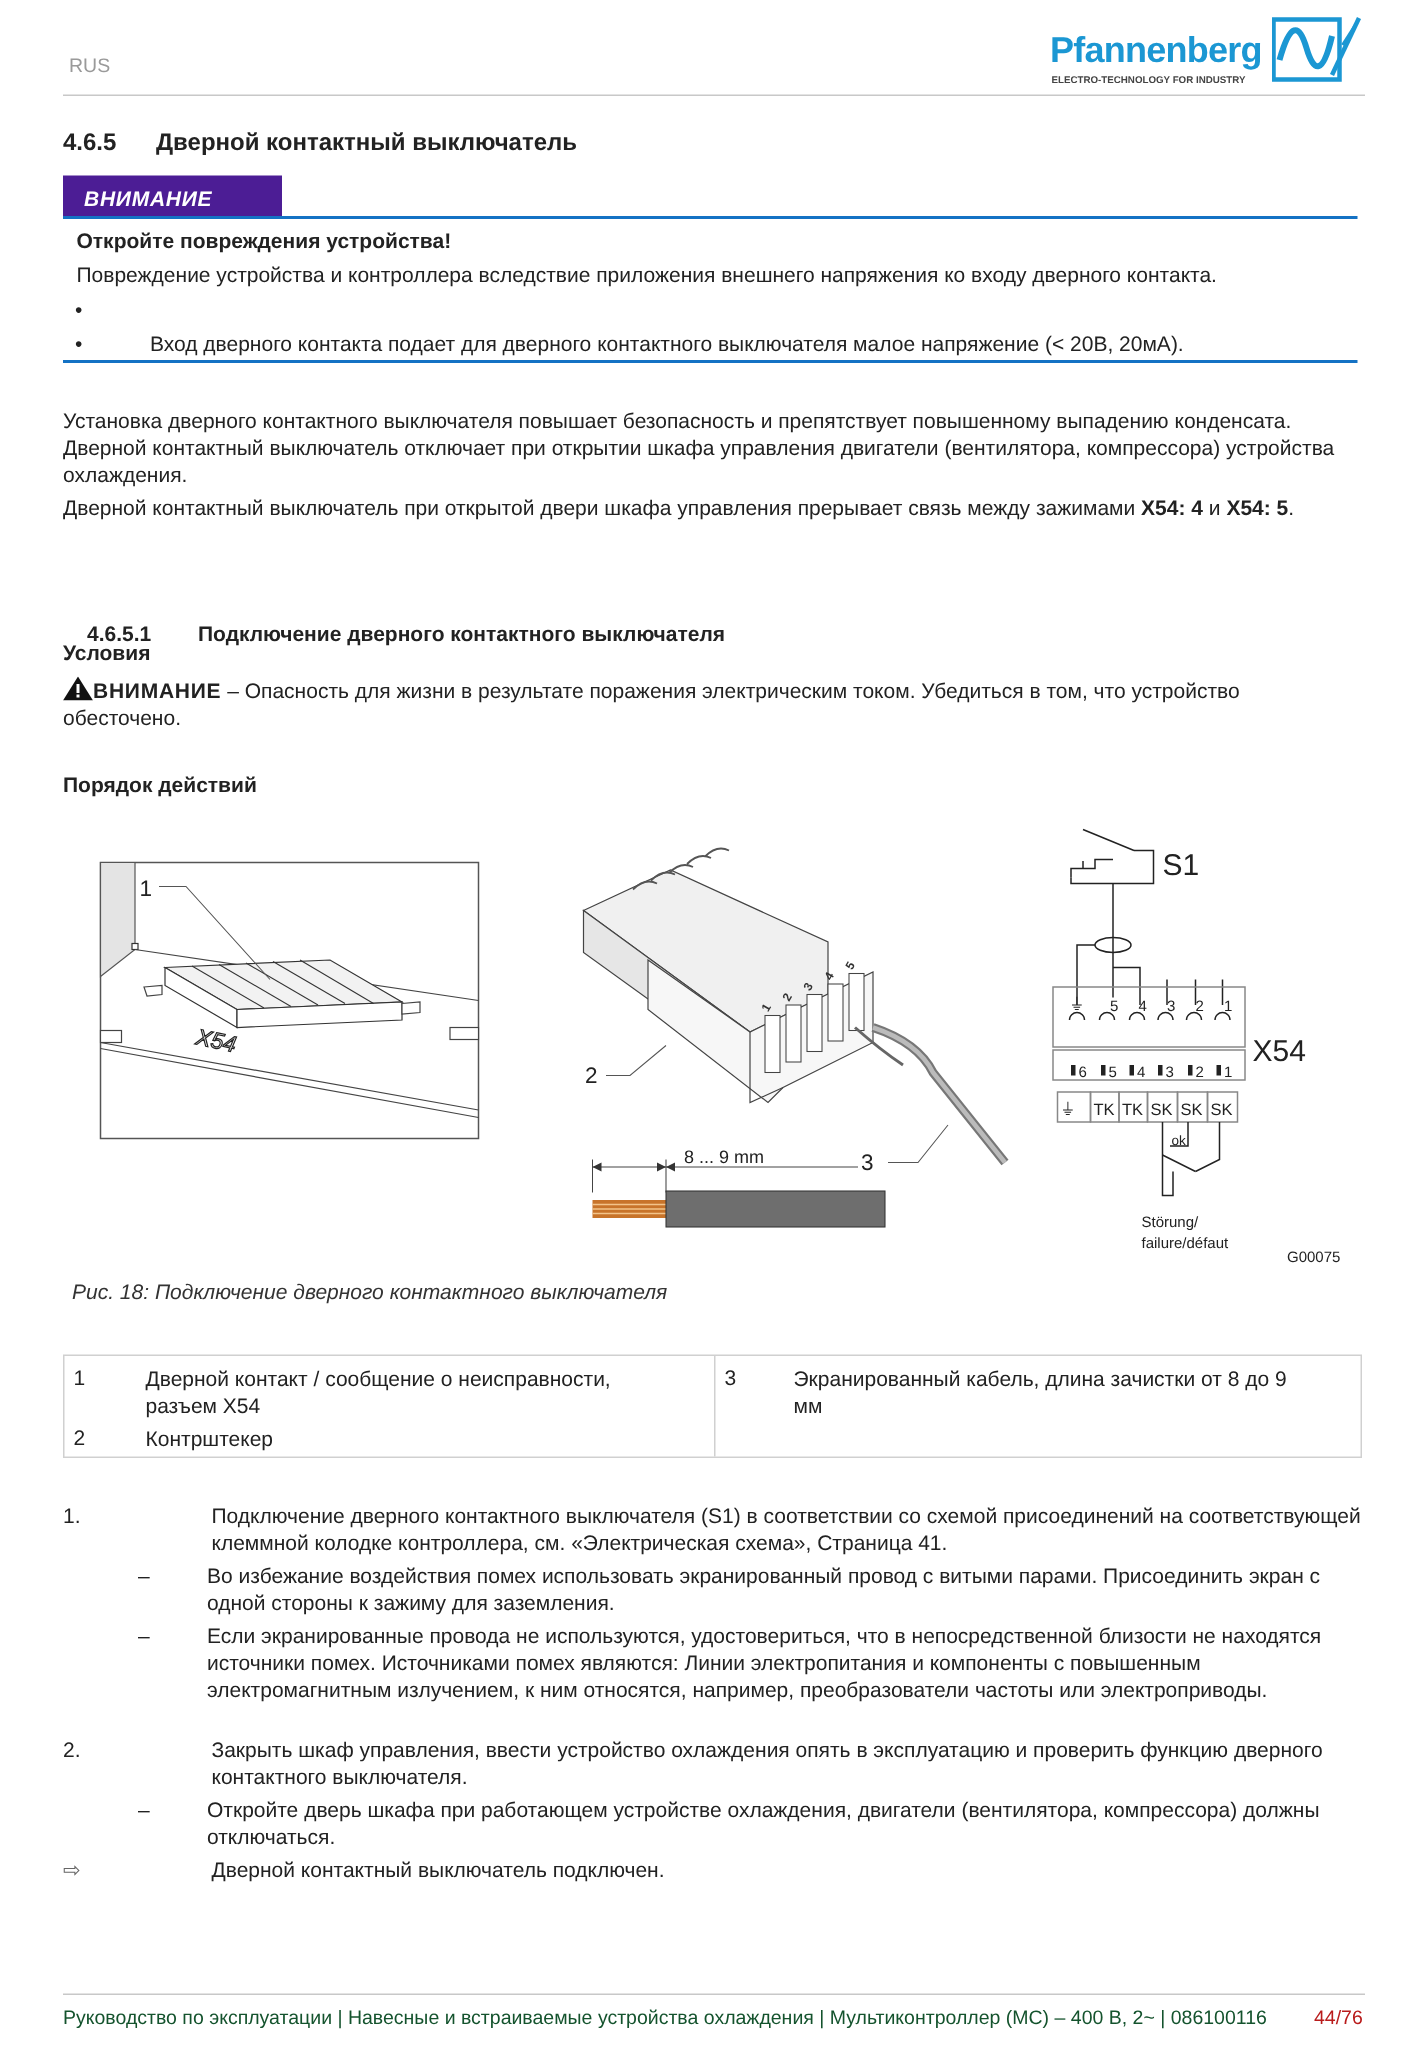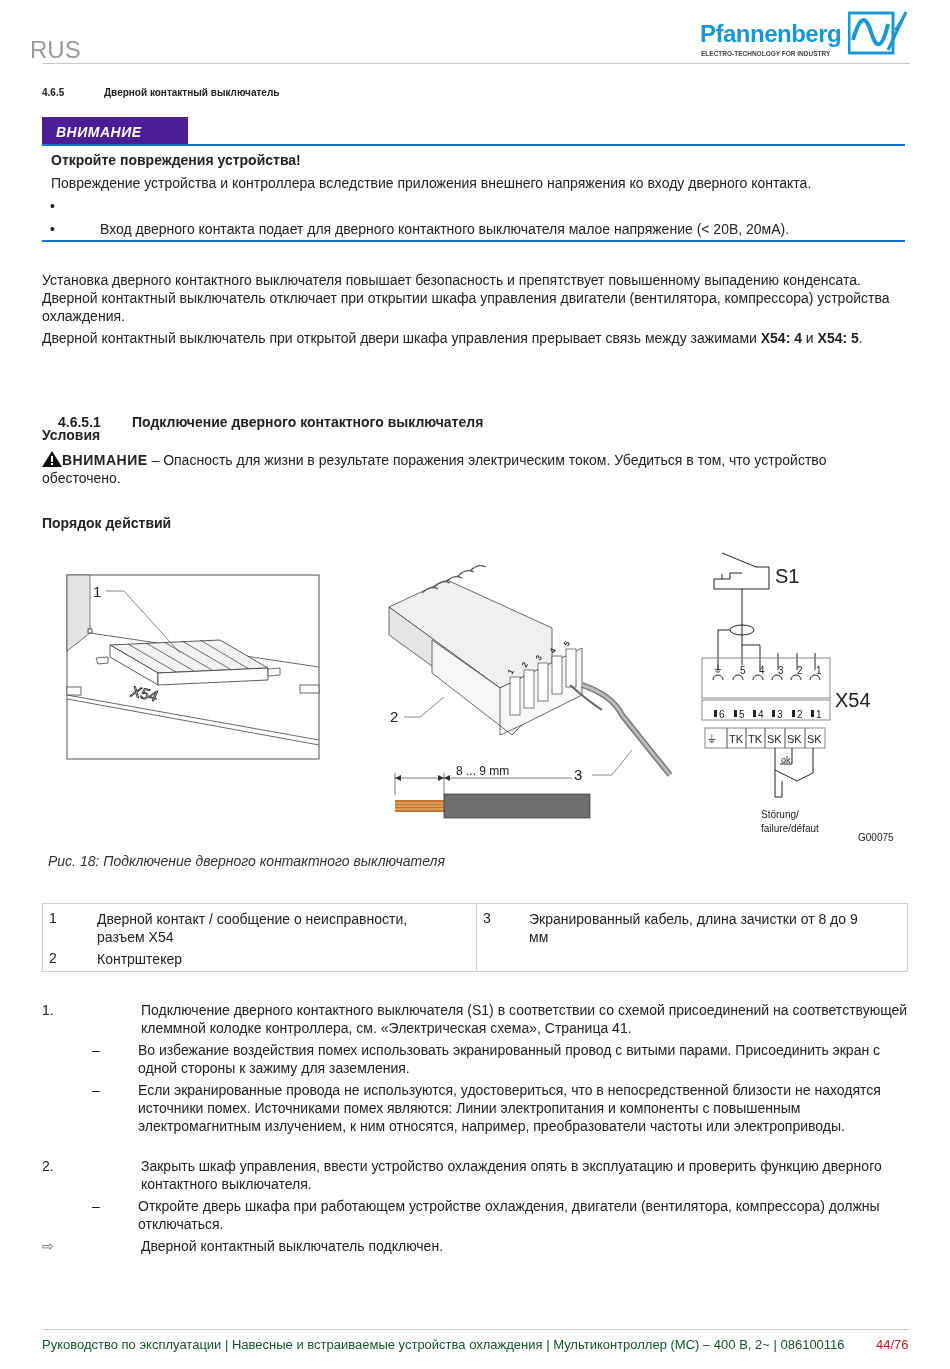--- a/index.html
+++ b/index.html
@@ -1,24 +1,24 @@
 <!DOCTYPE html>
 <html><head>
 <meta charset="utf-8">
 <style>
   html, body { margin:0; padding:0; background:#ffffff; }
   body { width:950px; height:1369px; position:relative; font-family:"Liberation Sans", sans-serif; color:#222; font-size:14px; overflow:hidden; }
   .abs { position:absolute; }
-  .rus { left:30px; top:36px; font-size:24px; color:#9a9a9a; }
+  .rus { left:46px; top:36px; font-size:13px; color:#9a9a9a; }
   .hdr-line { left:42px; top:63px; width:868px; height:1px; background:#c8c8c8; }
   .logo { left:700px; top:10px; width:210px; height:48px; }
   .logo-text { position:absolute; left:0; top:10px; font-size:24px; font-weight:bold; color:#1b97d3; letter-spacing:-0.5px; }
   .logo-sub { position:absolute; left:1px; top:40px; font-size:6.5px; color:#444; font-weight:bold; }
   .logo-mark { position:absolute; left:148px; top:0; }
-  h2.sec { margin:0; font-size:10px; font-weight:bold; }
+  h2.sec { margin:0; font-size:16px; font-weight:bold; }
   .sec-num { display:inline-block; width:62px; }
   .sub-num { display:inline-block; width:74px; }
   .warn-tab { left:42px; top:117px; width:146px; height:27px; background:#4c1d95; color:#fff; font-weight:bold; font-style:italic; font-size:14px; line-height:30px; padding-left:14px; box-sizing:border-box; letter-spacing:0.5px; }
   .warn-line-top { left:42px; top:144px; width:863px; height:2px; background:#1472c4; }
   .warn-line-bot { left:42px; top:240px; width:863px; height:2px; background:#1472c4; }
   .p { font-size:14px; line-height:18px; }
   .bullet { position:absolute; left:50px; }
   .bullet-text { position:absolute; left:100px; }
   .fig { left:42px; top:545px; width:870px; height:305px; }
   .caption { left:48px; top:853px; font-style:italic; font-size:14px; color:#333; }

